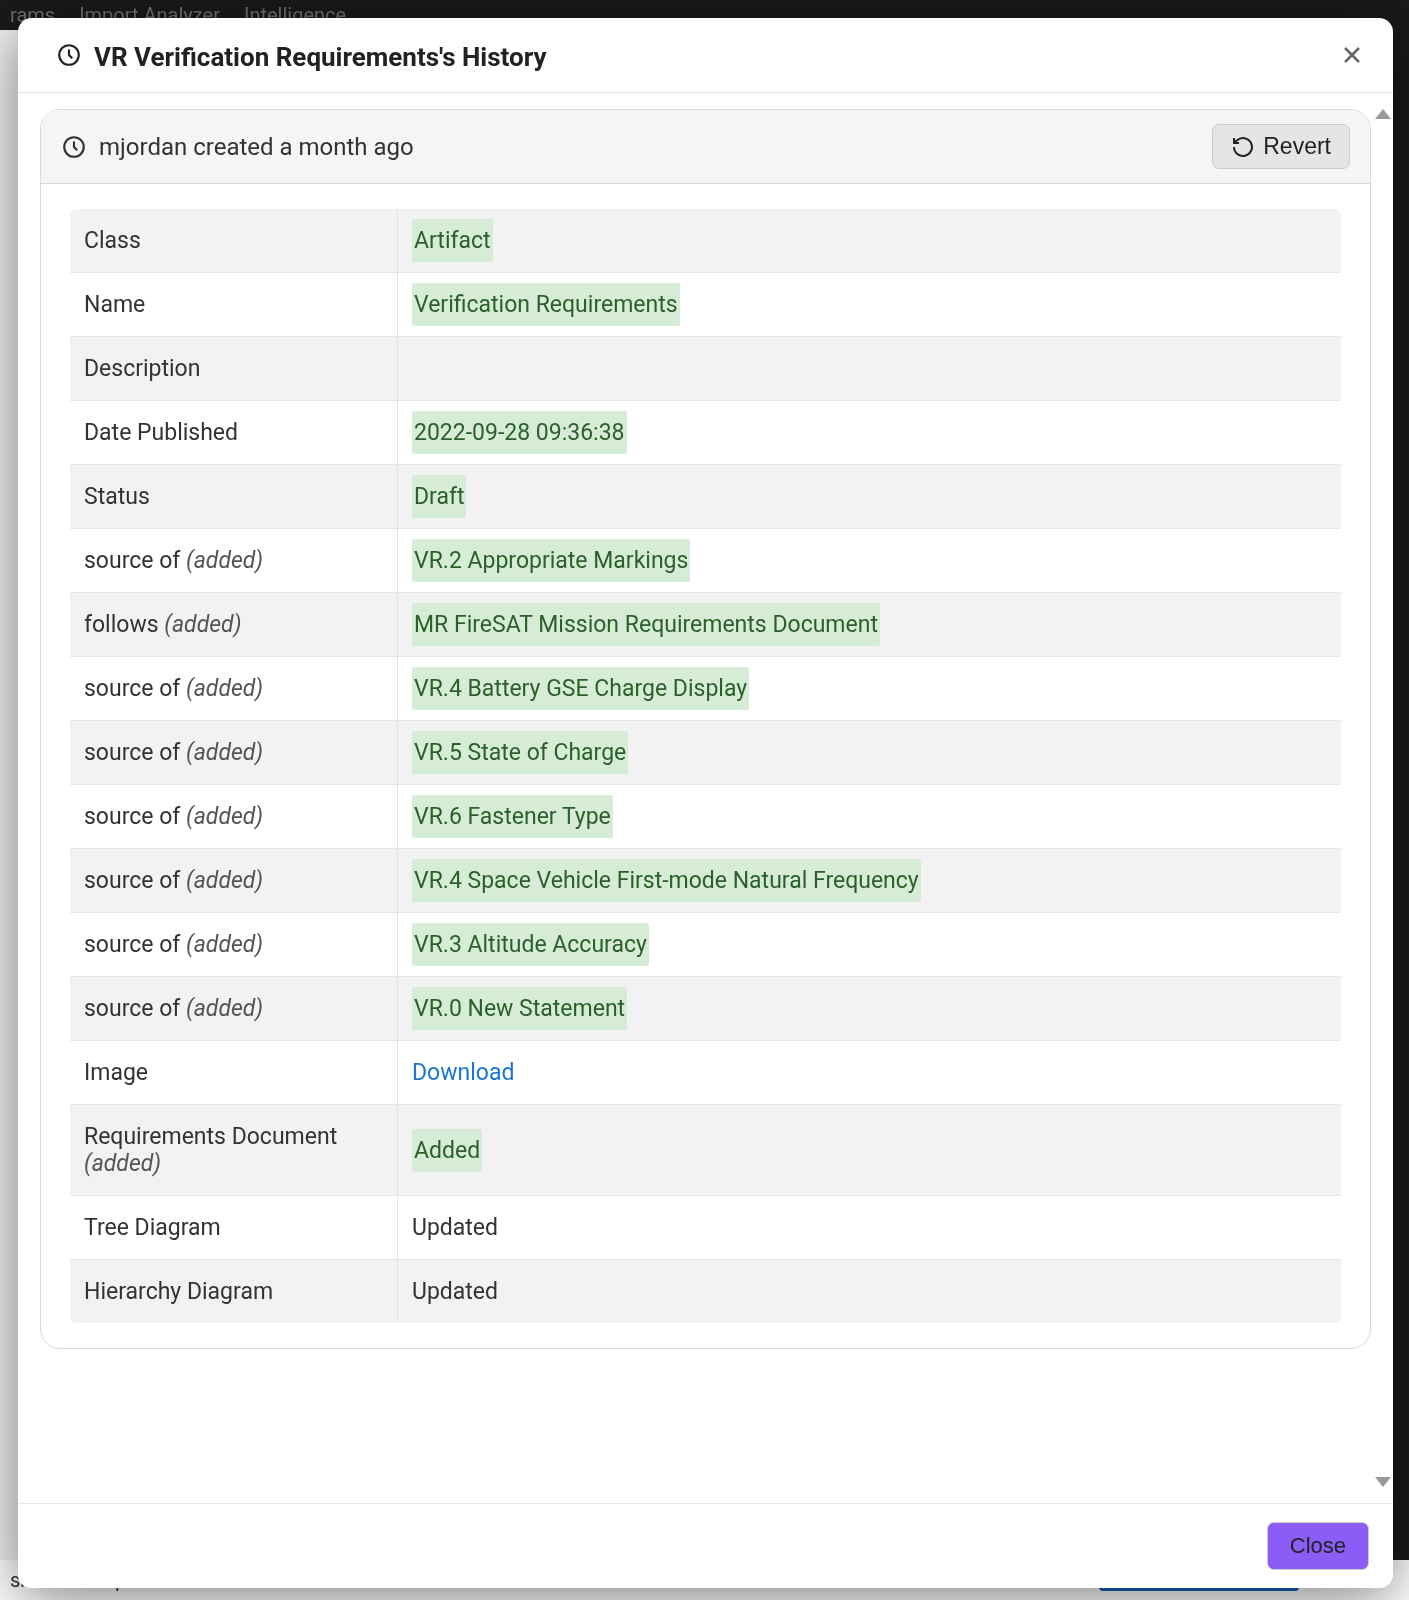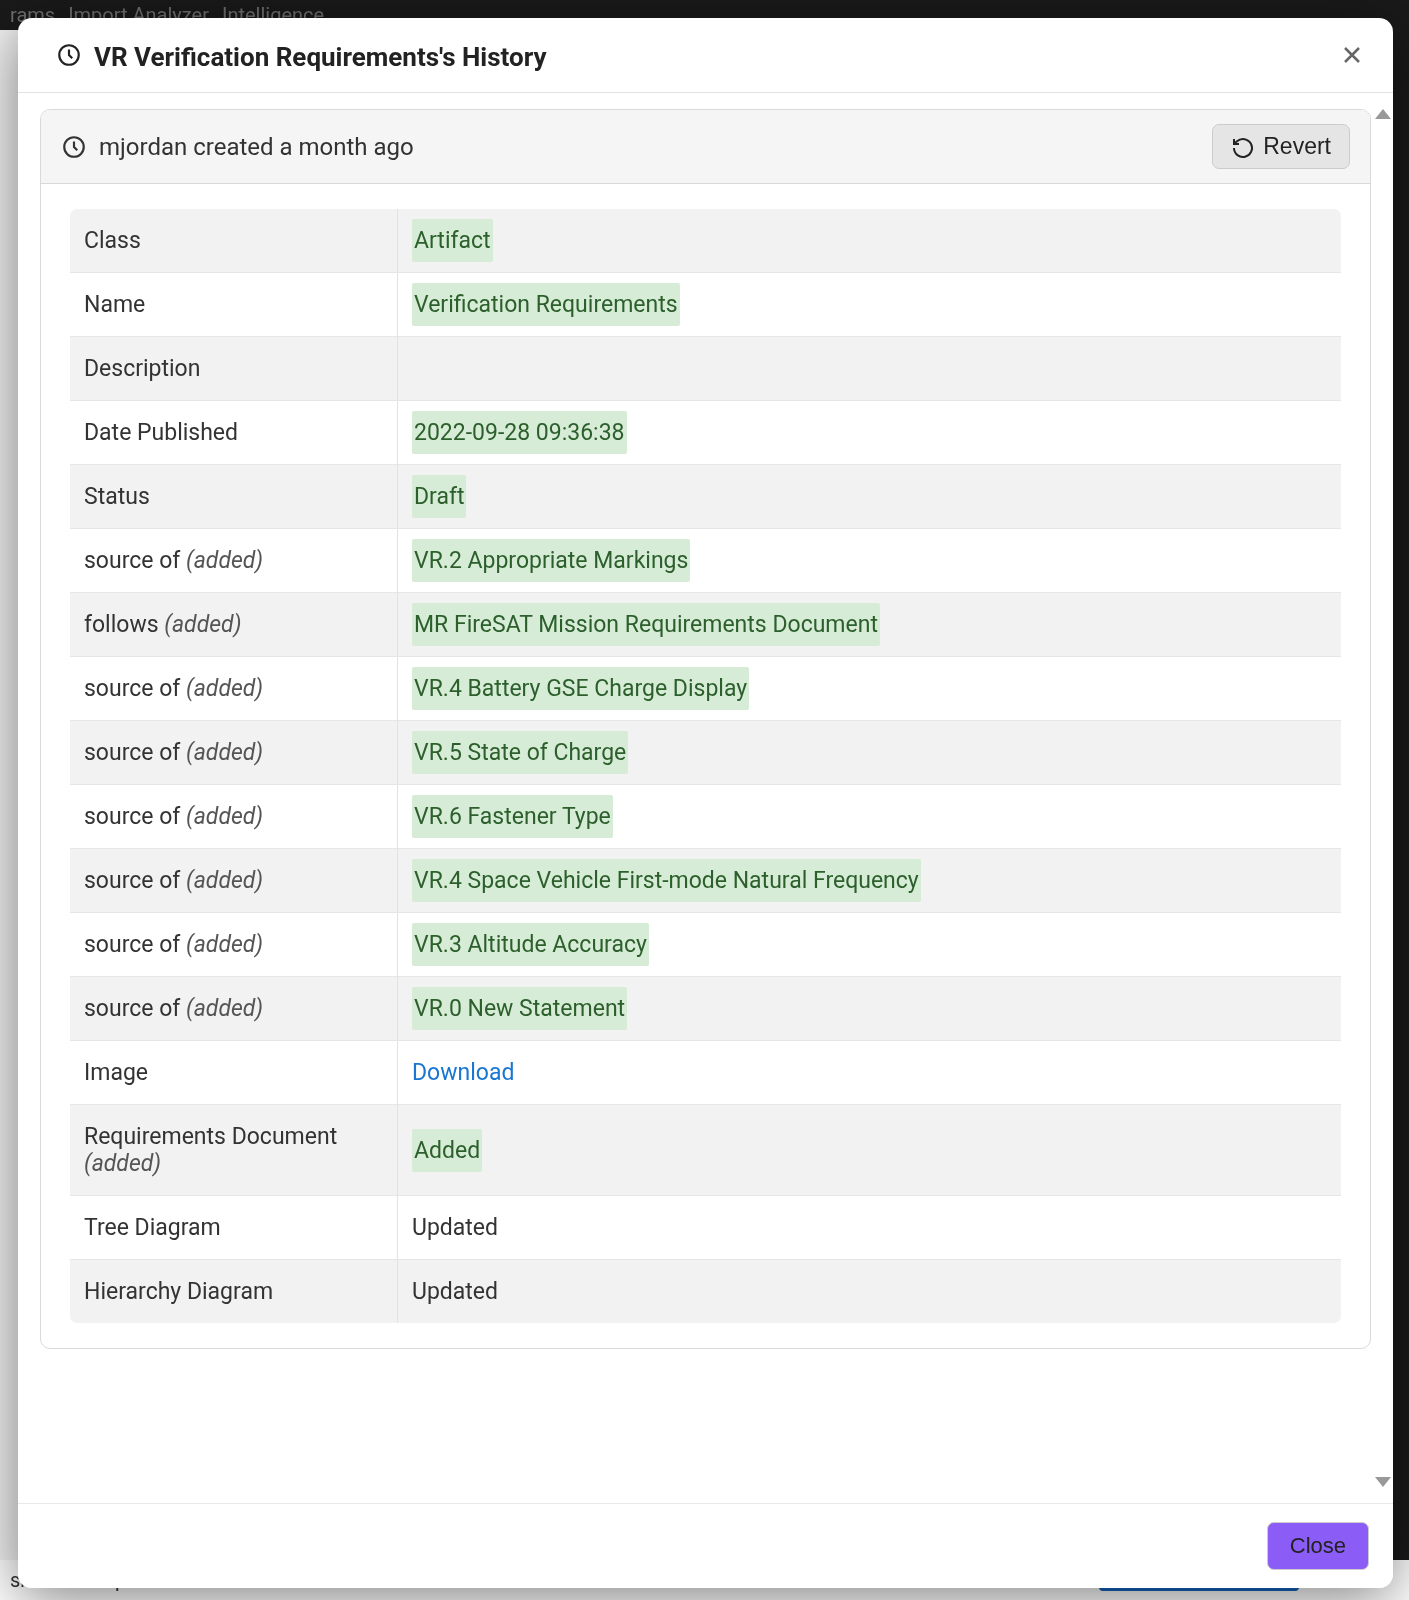--- a/index.html
+++ b/index.html
@@ -1,39 +1,39 @@
 <!DOCTYPE html>
 <html><head>
 <meta charset="utf-8">
 <style>
   * { box-sizing: border-box; margin: 0; padding: 0; }
   html, body { width: 1409px; height: 1600px; font-family: -apple-system, BlinkMacSystemFont, "Segoe UI", Roboto, Helvetica, Arial, sans-serif; background: #1a1a1a; overflow: hidden; }
   
   
-  .bg-topbar { position: absolute; top: 0; left: 0; right: 0; height: 30px; background: #1a1a1a; color: #aaa; font-size: 20px; display: flex; align-items: center; gap: 13px; padding-left: 10px; }
+  .bg-topbar { position: absolute; top: 0; left: 0; right: 0; height: 30px; background: #1a1a1a; color: #aaa; font-size: 20px; display: flex; align-items: center; gap: 24px; padding-left: 10px; }
   .bg-topbar span { opacity: 0.6; }
   .bg-left { position: absolute; top: 30px; left: 0; width: 30px; bottom: 0; background: #f3f3f3; color: #555; overflow: hidden; font-size: 18px; }
   .bg-badge { position: absolute; bottom: 9px; right: 110px; background: #1565c0; color: #fff; padding: 4px 10px; border-radius: 4px; font-size: 18px; }
   .bg-bottom { position: absolute; bottom: 0; left: 0; right: 0; height: 40px; background: #fff; color: #333; font-size: 20px; padding-left: 10px; display:flex; align-items:center;}
   .bg-v { position:absolute; bottom:14px; left:400px; color:#2e7d32; font-weight:600;}
   
   
   .modal { position: absolute; top: 18px; left: 18px; width: 1375px; height: 1570px; background: #fff; border-radius: 14px; box-shadow: 0 10px 60px rgba(0,0,0,0.5); display: flex; flex-direction: column; overflow: hidden; }
   .modal-header { display: flex; align-items: flex-start; padding: 24px 28px 20px 38px; border-bottom: 1px solid #e2e2e2; }
   .modal-header .clock-icon { width: 26px; height: 26px; margin-right: 12px; flex-shrink:0;}
   .modal-title { font-size: 26px; font-weight: 700; color: #222; flex: 1; }
   .close-x { width: 26px; height: 26px; color: #666; cursor: pointer; display:flex; align-items:center; justify-content:center;}
   
   .modal-body { flex: 1; overflow-y: auto; padding: 16px 22px; position: relative; }
   
-  .history-card { border: 1px solid #d9d9d9; border-radius: 10px; overflow: hidden; background:#fff;}
+  .history-card { border: 1px solid #d9d9d9; border-radius: 20px; overflow: hidden; background:#fff;}
   .card-header { background: #f5f5f5; border-bottom: 1px solid #d9d9d9; padding: 14px 20px; display: flex; align-items: center; gap: 12px; }
   .card-header .clock-icon { width: 26px; height: 26px; }
   .card-header-text { font-size: 24px; color: #333; flex: 1; }
-  .revert-btn { display: flex; align-items: flex-end; gap: 8px; background: #e5e5e5; border: 1px solid #ccc; border-radius: 7px; padding: 8px 18px; font-size: 23px; color: #222; cursor: pointer; }
+  .revert-btn { display: flex; align-items: center; gap: 8px; background: #e5e5e5; border: 1px solid #ccc; border-radius: 7px; padding: 8px 18px; font-size: 23px; color: #222; cursor: pointer; }
   .revert-btn svg { width: 24px; height: 24px; }
   
   .card-body { padding: 24px 28px; }
   table.props { width: 100%; border-collapse: collapse; border: 1px solid #e2e2e2; border-radius: 8px; overflow:hidden;}
   table.props tr:nth-child(odd) td { background: #f2f2f2; }
   table.props tr:nth-child(even) td { background: #fff; }
   table.props td { padding: 18px 14px; font-size: 23px; color: #333; vertical-align: middle; border-bottom: 1px solid #e6e6e6;}
   table.props td.key { width: 328px; border-right: 1px solid #e2e2e2; }
   .added-note { font-style: italic; color: #555; }
   .hl { background: #d6ecd6; color: #2c5f2c; padding: 8px 2px; border-radius: 2px; display:inline;}

